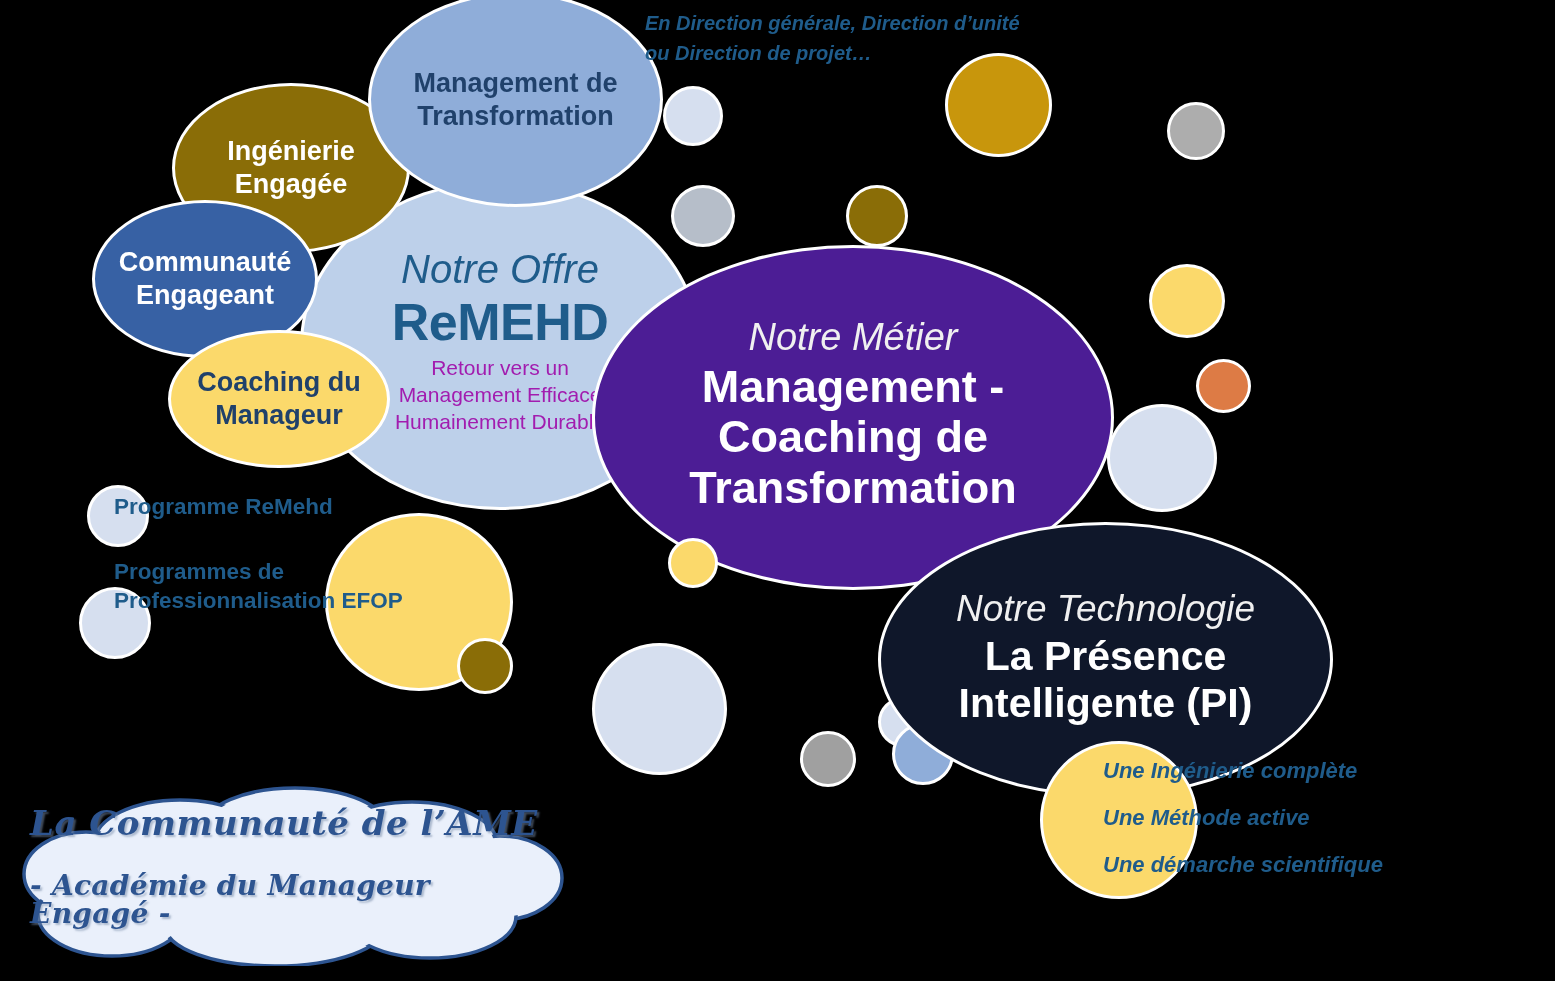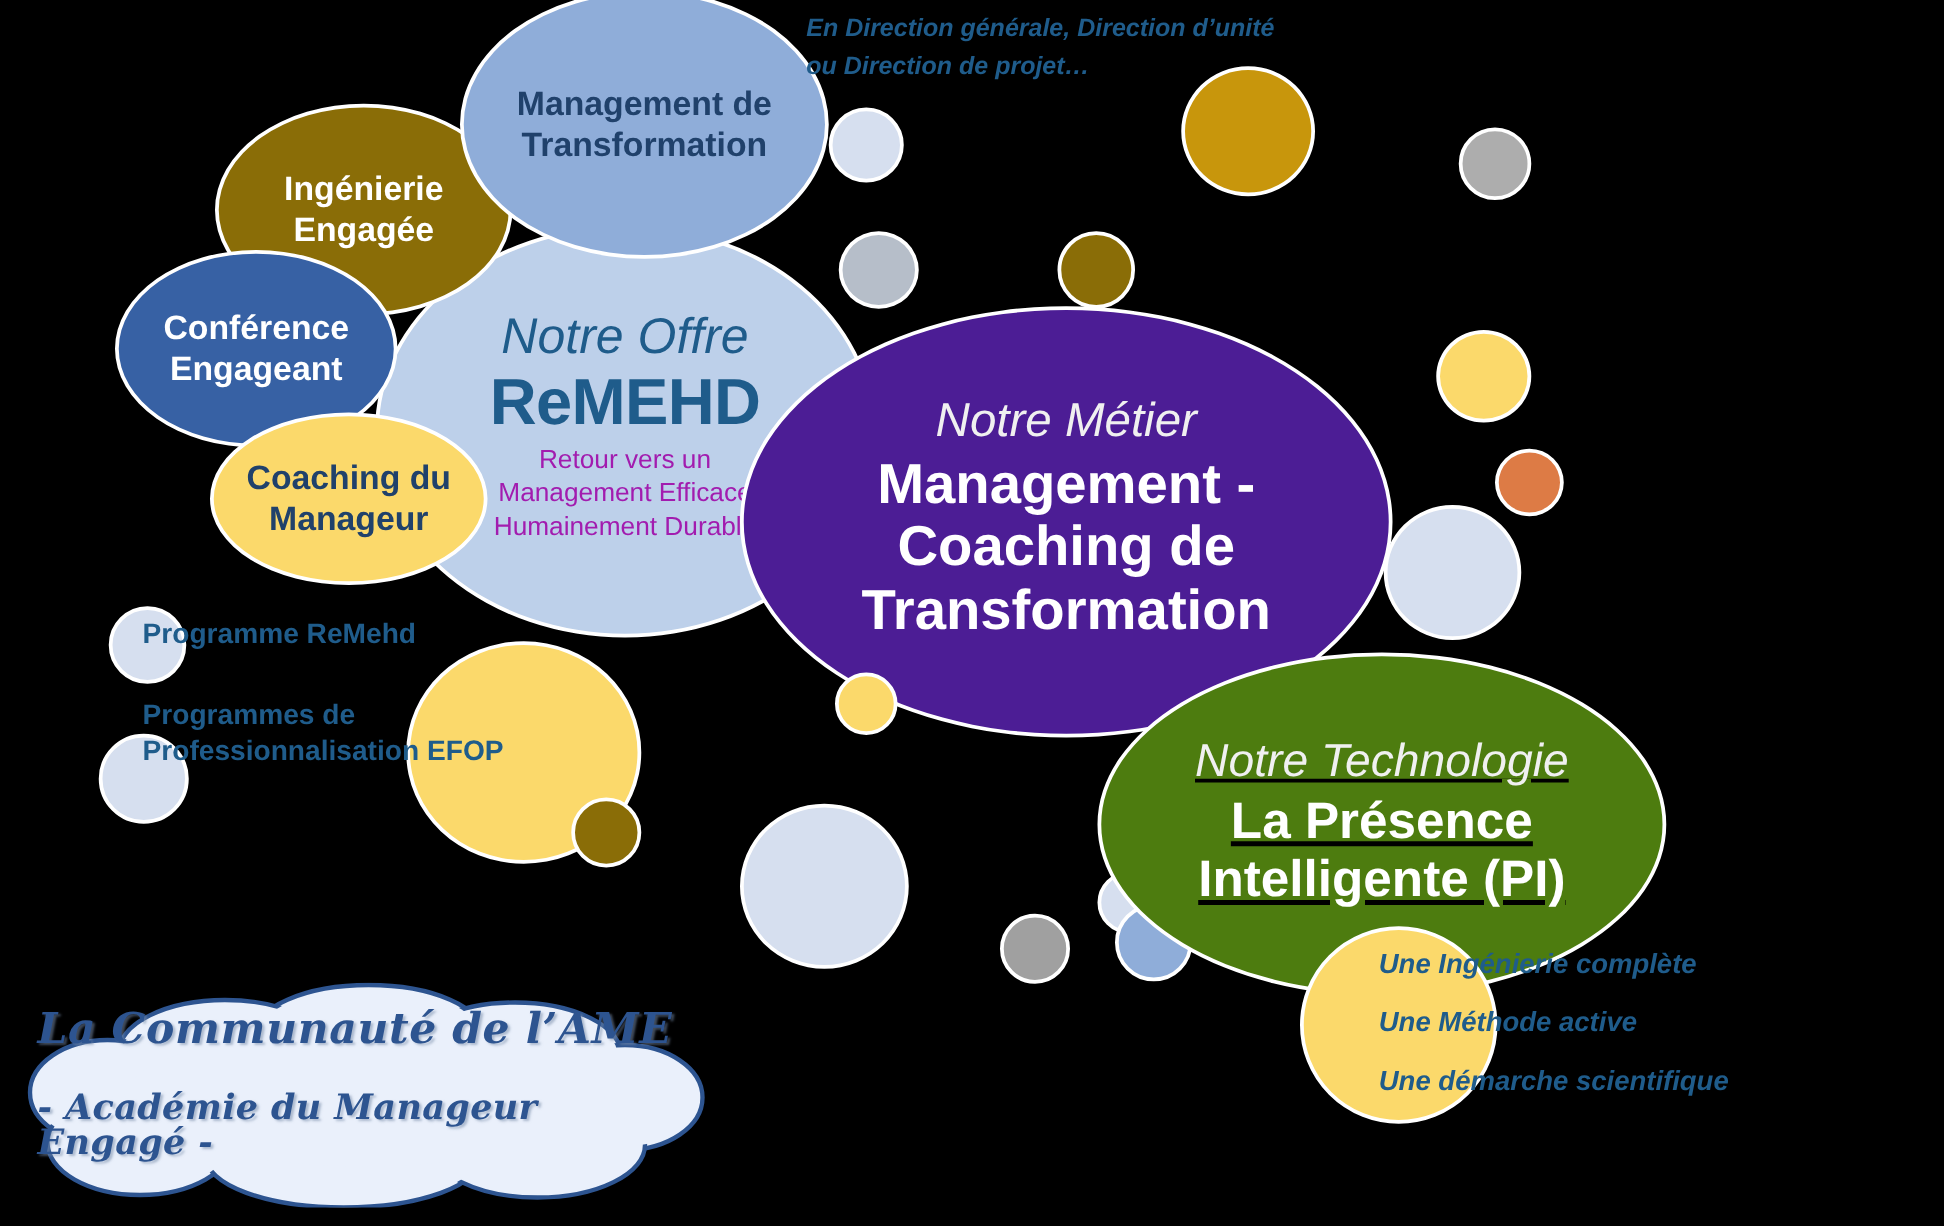--- a/index.html
+++ b/index.html
@@ -56,23 +56,22 @@
     font-size:38px;font-style:italic;color:#f0f0f0;
     line-height:1.05;margin-top:-4px;
   }
   #metier-title{
     font-size:45px;font-weight:bold;color:#ffffff;
     line-height:1.12;margin-top:4px;
   }
 
   #techno-bubble{
     left:878px;top:522px;width:455px;height:275px;
-    background:#4d7c0f;
+    background:#0f172a;
     z-index:24;
-    text-decoration:underline;
   }
   #techno-kicker{
     font-size:37px;font-style:italic;color:#f0f0f0;
     line-height:1.05;margin-top:-2px;
   }
   #techno-title{
     font-size:41px;font-weight:bold;color:#ffffff;
     line-height:1.14;margin-top:4px;
   }
 
@@ -209,21 +208,21 @@
     <span>Ingénierie</span>
     <span>Engagée</span>
   </div>
 
   <div class="bubble" id="mgmt-transfo">
     <span>Management de</span>
     <span>Transformation</span>
   </div>
 
   <div class="bubble" id="seminaire">
-    <span>Conférence</span>
+    <span>Communauté</span>
     <span>Engageant</span>
   </div>
 
   <div class="bubble" id="coaching">
     <span>Coaching du</span>
     <span>Manageur</span>
   </div>
 
   <div class="deco d3"></div>
   <div class="bubble" id="metier-bubble">

